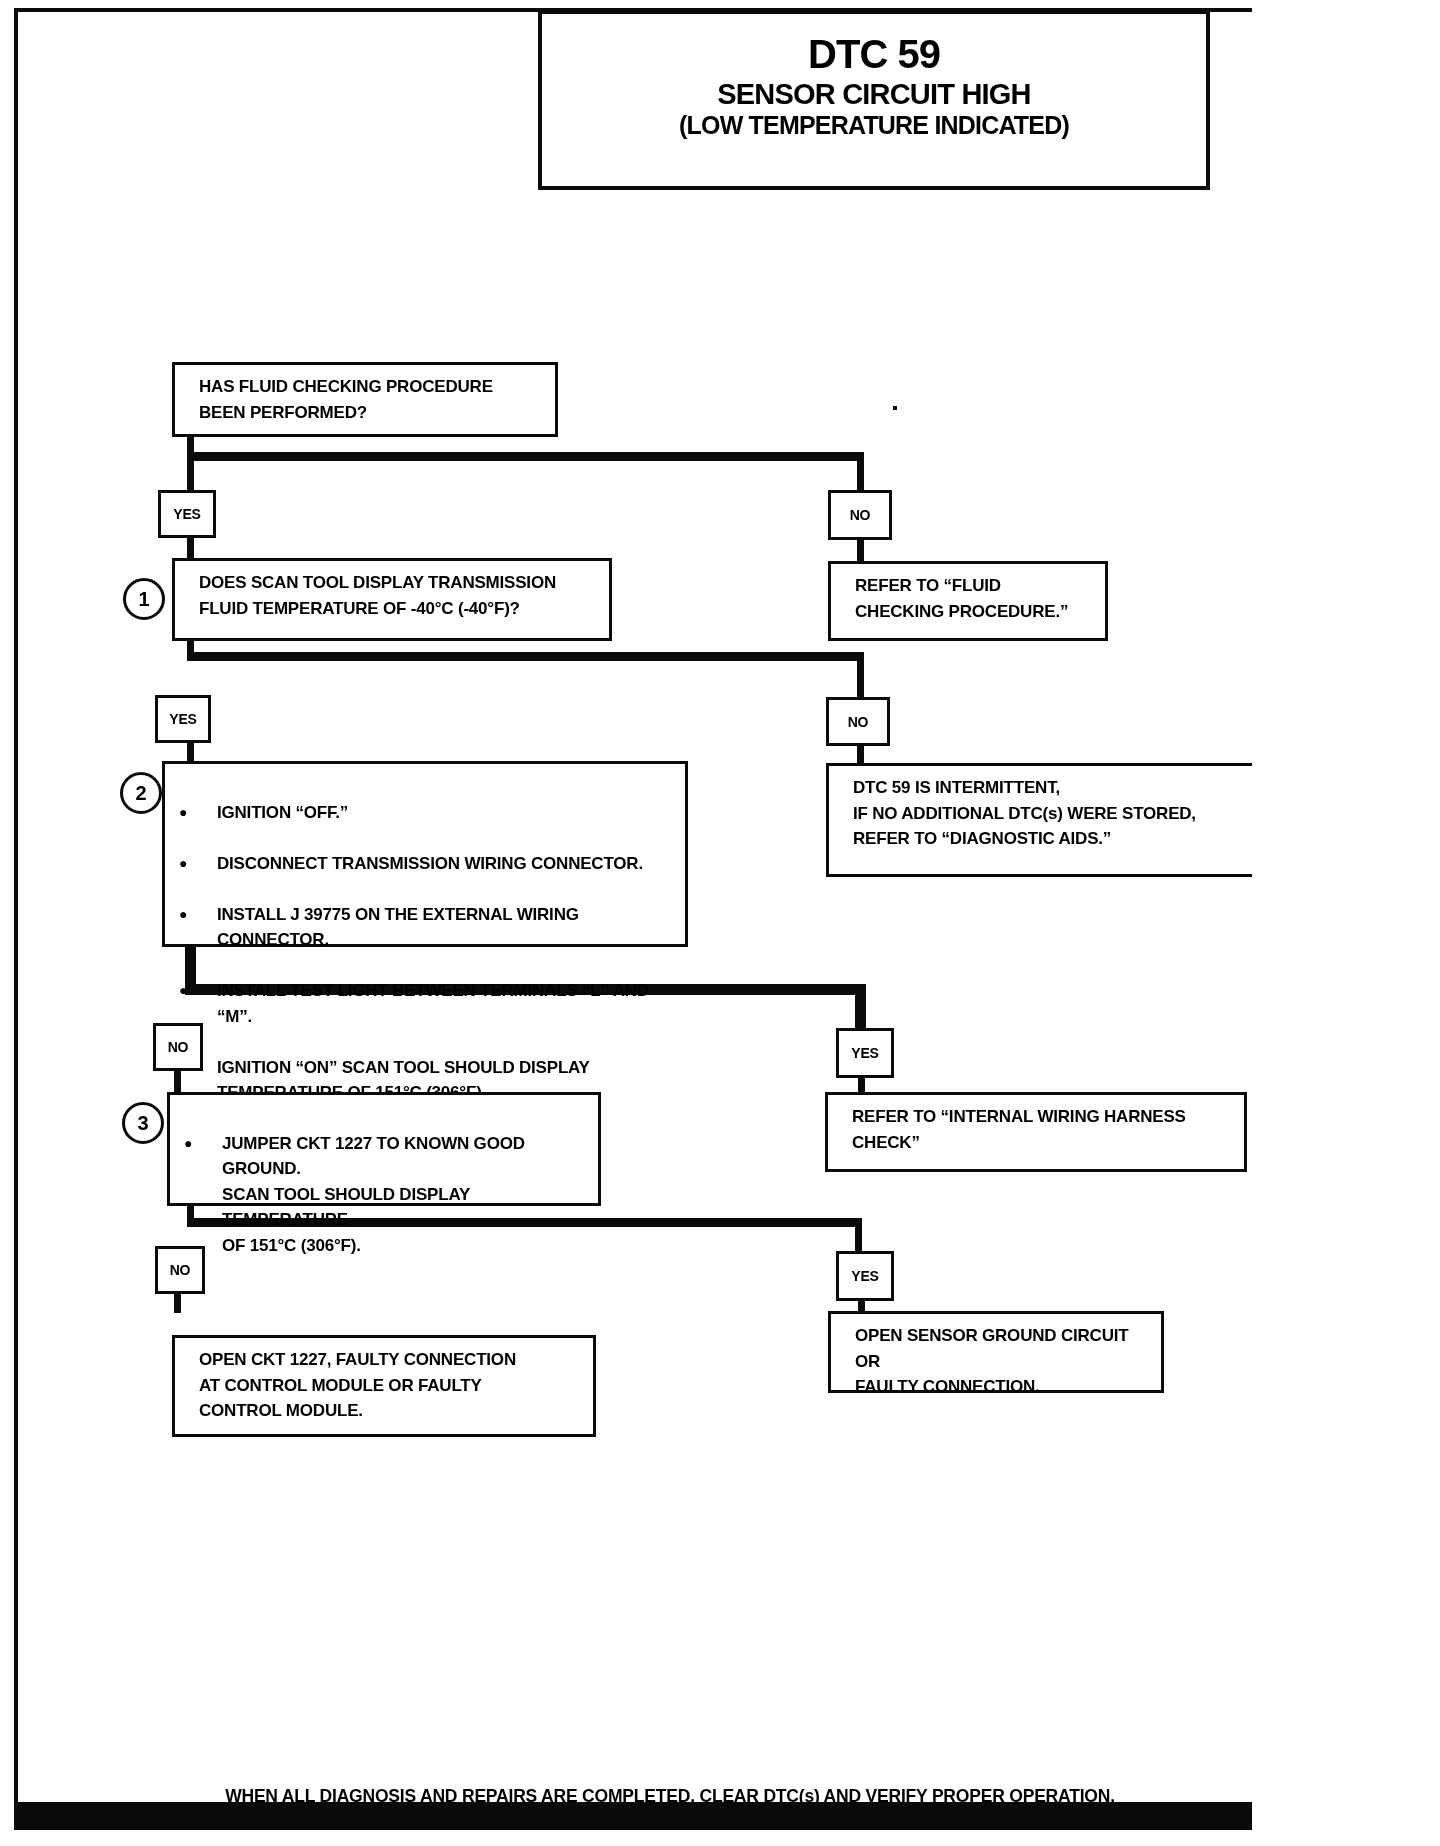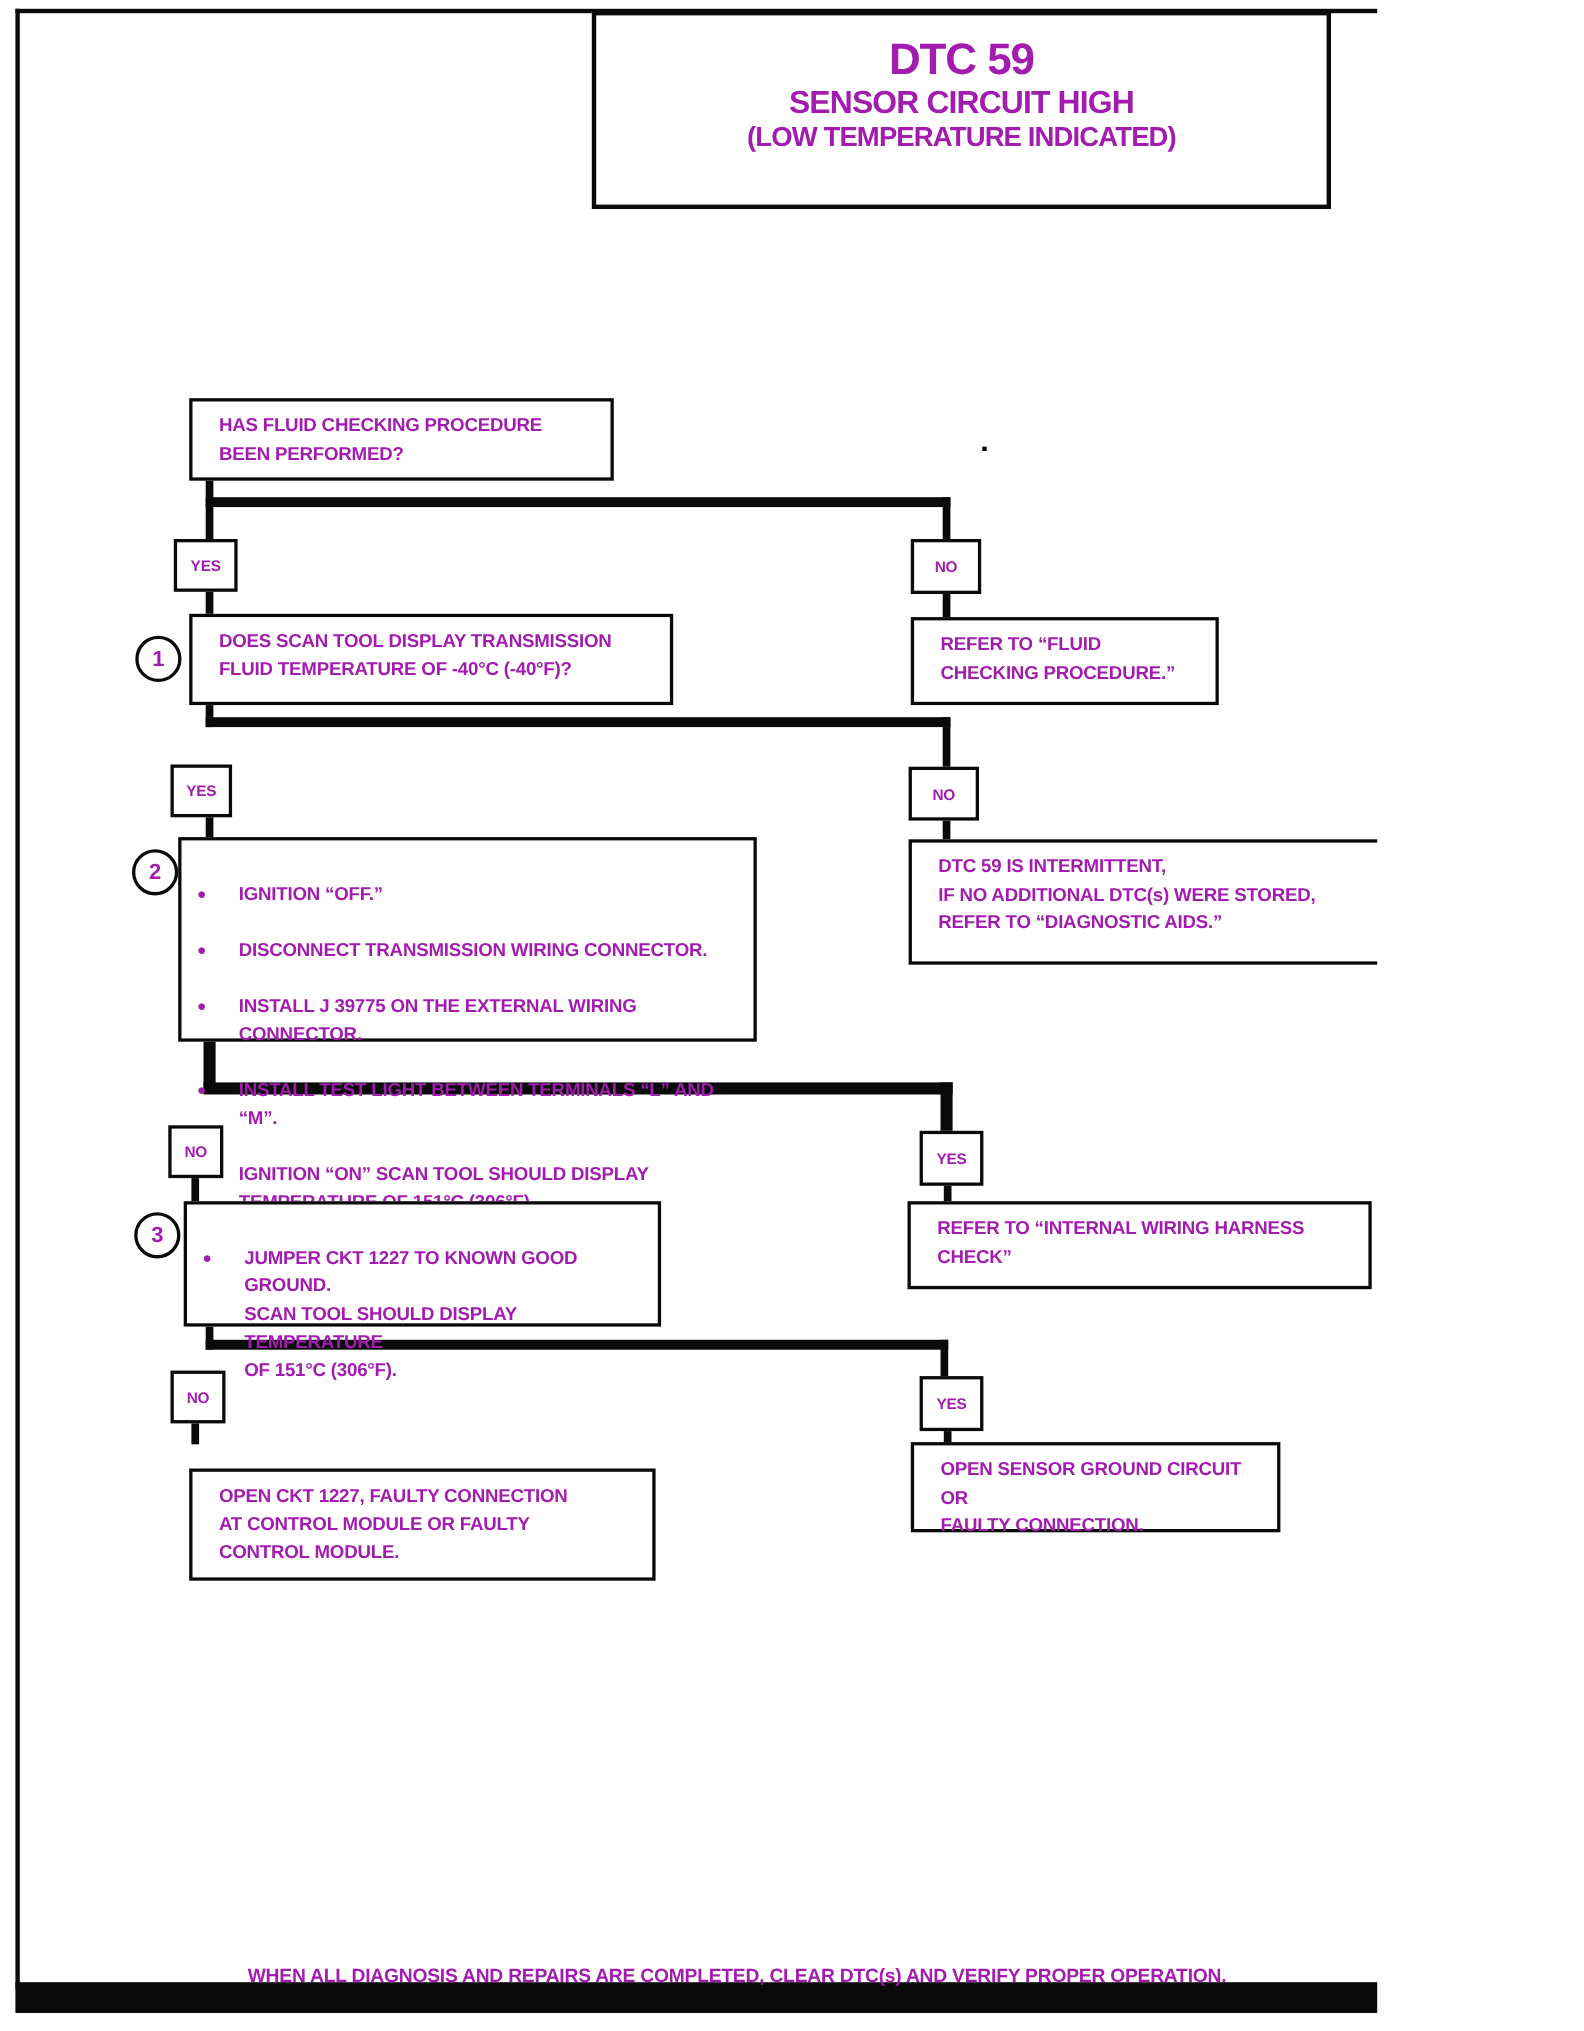--- a/index.html
+++ b/index.html
@@ -1,18 +1,18 @@
 <!DOCTYPE html>
 <html><head>
 <meta charset="utf-8">
 <style>
   html,body{margin:0;padding:0;background:#fff;}
   #page{
     position:relative;width:1252px;height:1846px;background:#fff;
-    font-family:"Liberation Sans",sans-serif;color:#a21caf;overflow:hidden;
+    font-family:"Liberation Sans",sans-serif;color:#000000;overflow:hidden;
   }
   .frame{position:absolute;left:14px;top:8px;width:1404px;height:1796px;border:4px solid #0a0a0a;border-bottom:none;}
   .bottombar{position:absolute;left:14px;top:1802px;width:1412px;height:28px;background:#0a0a0a;}
   .titlebox{
     position:absolute;left:538px;top:10px;width:672px;height:180px;
     border:4px solid #0a0a0a;background:#fff;text-align:center;box-sizing:border-box;padding-top:16px;
   }
   .title-code{font-size:40px;font-weight:bold;letter-spacing:-1px;line-height:1.2;}
   .title-l1{font-size:29px;font-weight:bold;letter-spacing:-0.8px;line-height:1.15;margin-top:8px;}
   .title-l2{font-size:29px;font-weight:bold;letter-spacing:-0.8px;line-height:1.15;}

